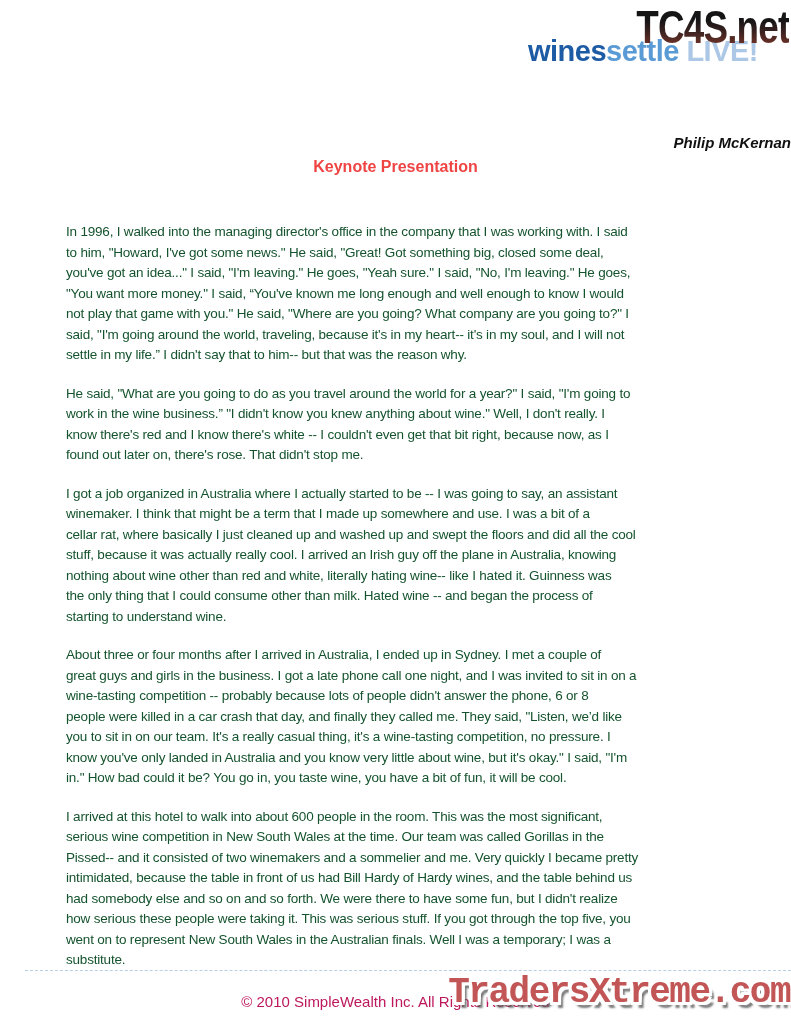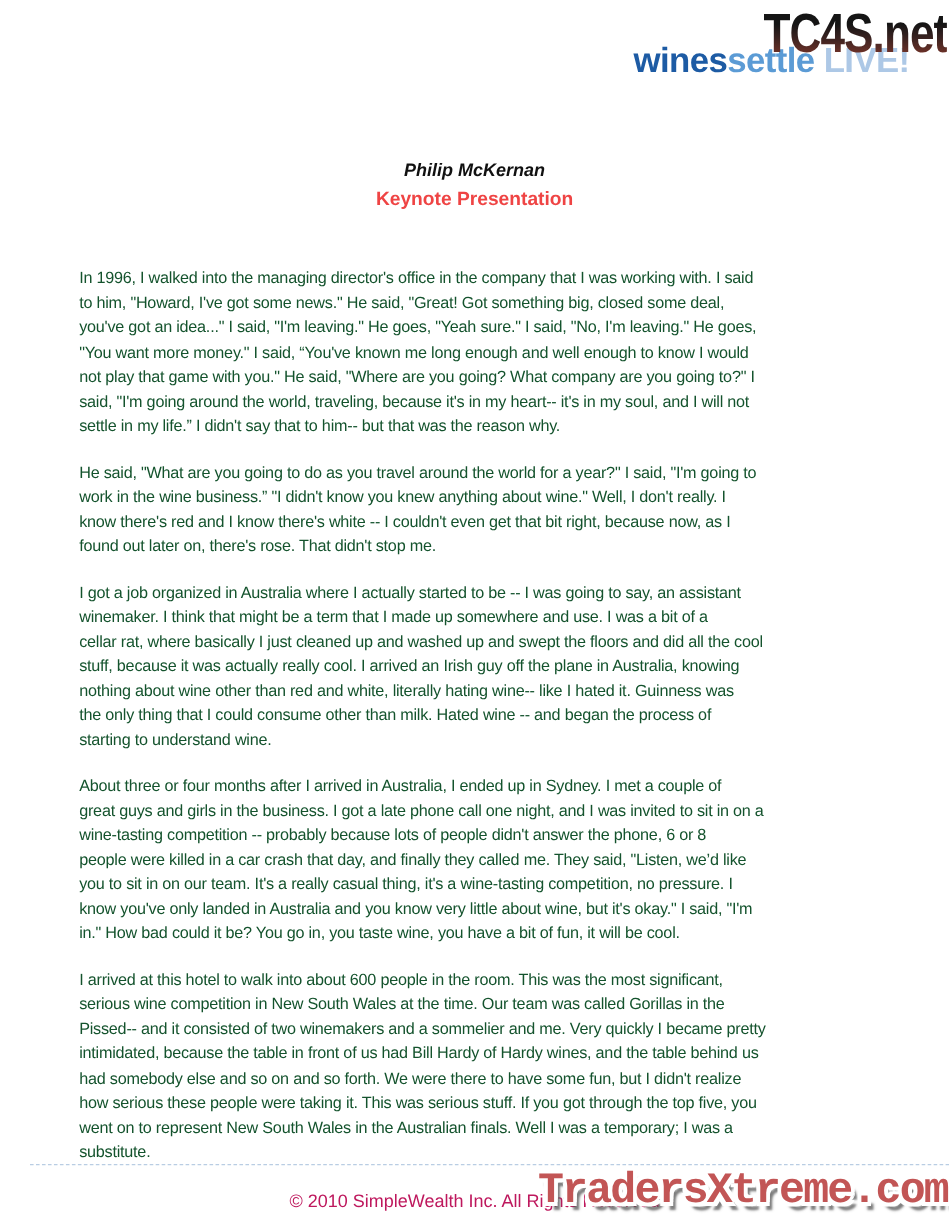--- a/index.html
+++ b/index.html
@@ -46,21 +46,21 @@
   .logo .engage { color: #1d5ba4; }
   .logo .today  { color: #5b9bd5; }
   .logo .live   { color: #adc8e6; margin-top: 40px; }
 
   
   .author {
     position: absolute;
     top: 134px;
     left: 0;
     width: 100%;
-    text-align: center;
+    text-align: right;
     font-size: 15px;
     font-weight: 700;
     font-style: italic;
     color: #111111;
   }
   .heading {
     position: absolute;
     top: 158px;
     left: 0;
     width: 100%;

